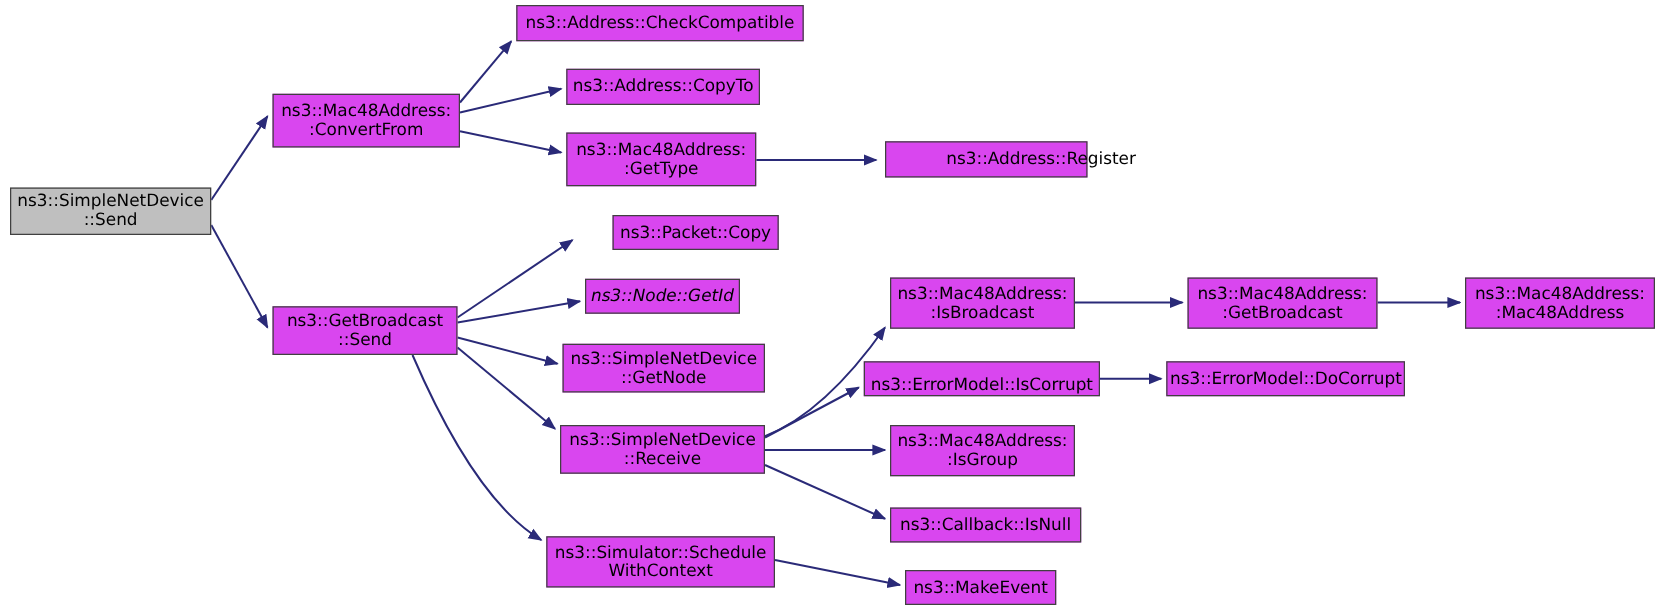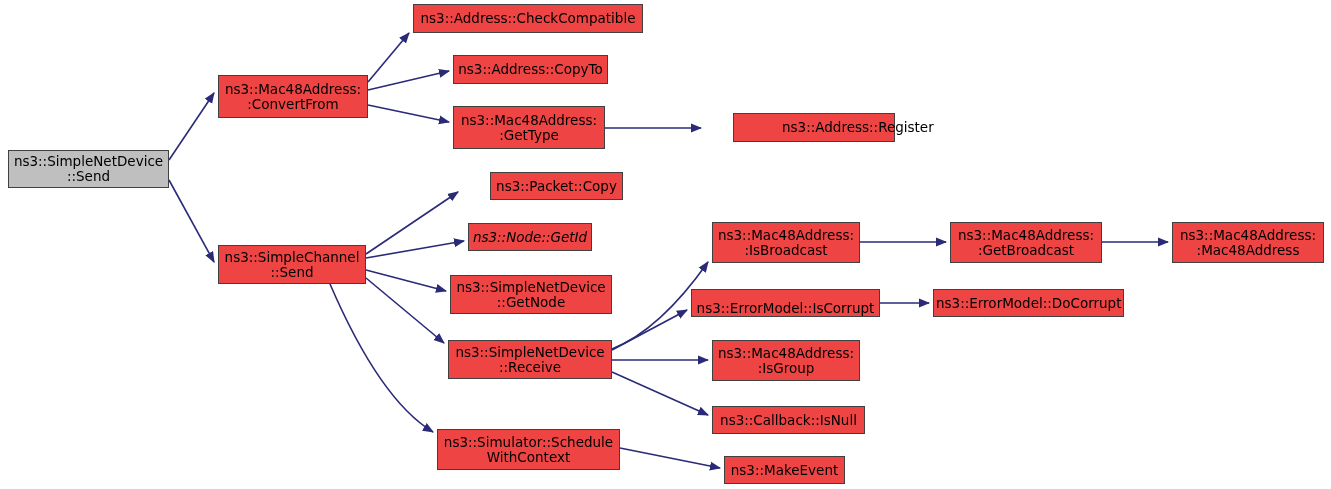--- a/index.html
+++ b/index.html
@@ -20,21 +20,21 @@
     left: 0;
     top: 0;
     width: 1331px;
     height: 489px;
     pointer-events: none;
   }
   .node {
     position: absolute;
     box-sizing: border-box;
     border: 1px solid #404040;
-    background: #ef4444;
+    background: #d946ef;
     color: #000000;
     display: flex;
     align-items: center;
     justify-content: center;
     text-align: center;
     font-size: 13.5px;
     line-height: 15px;
     letter-spacing: 0px;
     white-space: pre-line;
     padding: 0 2px;
@@ -81,22 +81,22 @@
     </svg>
   <div id="node-layer">
       <div class="node root" style="left: 8px; top: 150px; width: 161px; height: 38px;"><span class="node-label">ns3::SimpleNetDevice
 ::Send</span></div>
       <div class="node" style="left: 218px; top: 75px; width: 150px; height: 43px;"><span class="node-label">ns3::Mac48Address:
 :ConvertFrom</span></div>
       <div class="node" style="left: 413px; top: 4px; width: 230px; height: 29px;"><span class="node-label">ns3::Address::CheckCompatible</span></div>
       <div class="node" style="left: 453px; top: 55px; width: 155px; height: 29px;"><span class="node-label">ns3::Address::CopyTo</span></div>
       <div class="node" style="left: 453px; top: 106px; width: 152px; height: 43px;"><span class="node-label">ns3::Mac48Address:
 :GetType</span></div>
-      <div class="node" style="left: 733px; top: 113px; width: 162px; height: 29px; padding-left: 48px;"><span class="node-label">ns3::Address::Register</span></div>
-      <div class="node" style="left: 218px; top: 245px; width: 148px; height: 39px;"><span class="node-label">ns3::SimpleChannel
+      <div class="node" style="left: 708px; top: 113px; width: 162px; height: 29px; padding-left: 48px;"><span class="node-label">ns3::Address::Register</span></div>
+      <div class="node" style="left: 218px; top: 245px; width: 148px; height: 39px;"><span class="node-label">ns3::GetBroadcast
 ::Send</span></div>
       <div class="node" style="left: 462px; top: 172px; width: 133px; height: 28px; margin-left: 28px;"><span class="node-label">ns3::Packet::Copy</span></div>
       <div class="node" style="left: 468px; top: 223px; width: 124px; height: 28px; font-style: italic;"><span class="node-label">ns3::Node::GetId</span></div>
       <div class="node" style="left: 450px; top: 275px; width: 162px; height: 39px;"><span class="node-label">ns3::SimpleNetDevice
 ::GetNode</span></div>
       <div class="node" style="left: 448px; top: 340px; width: 164px; height: 39px;"><span class="node-label">ns3::SimpleNetDevice
 ::Receive</span></div>
       <div class="node" style="left: 437px; top: 429px; width: 183px; height: 41px;"><span class="node-label">ns3::Simulator::Schedule
 WithContext</span></div>
       <div class="node" style="left: 712px; top: 222px; width: 148px; height: 41px;"><span class="node-label">ns3::Mac48Address:

